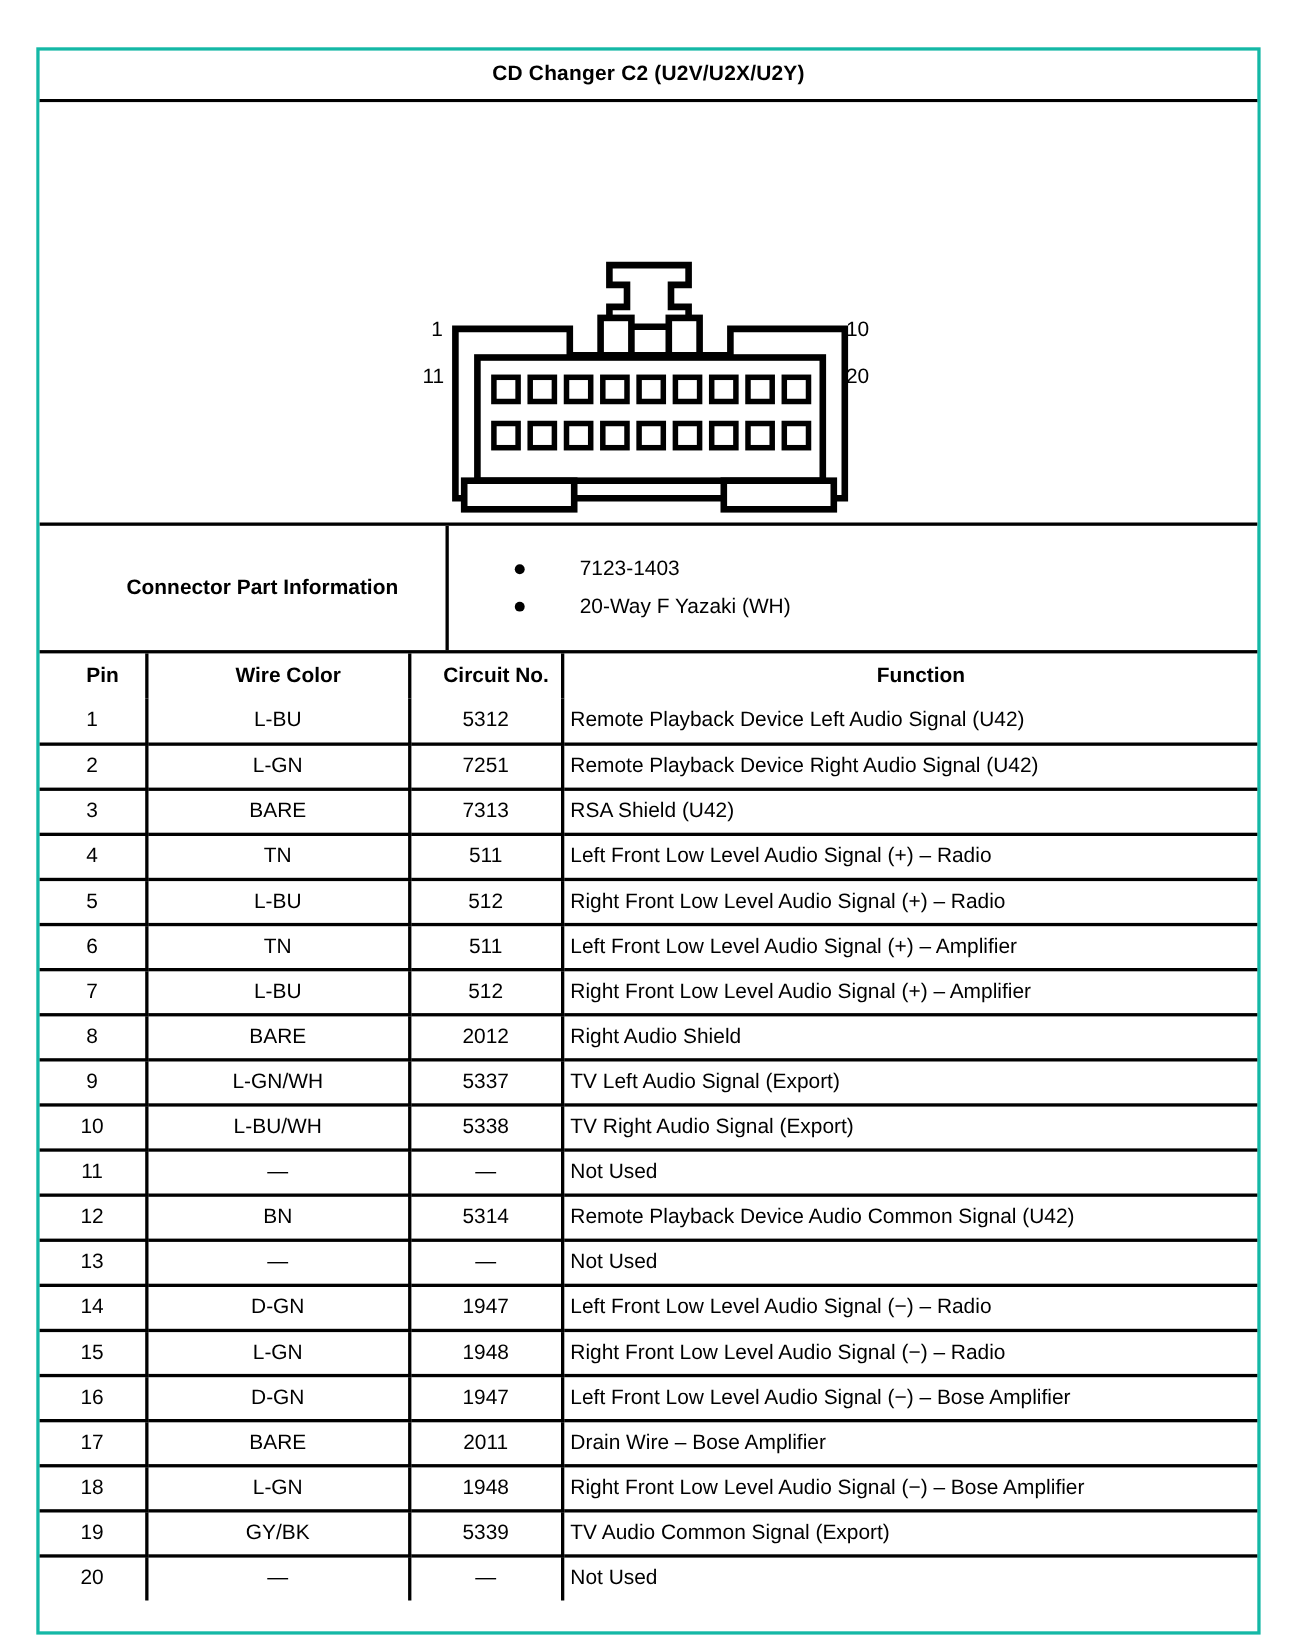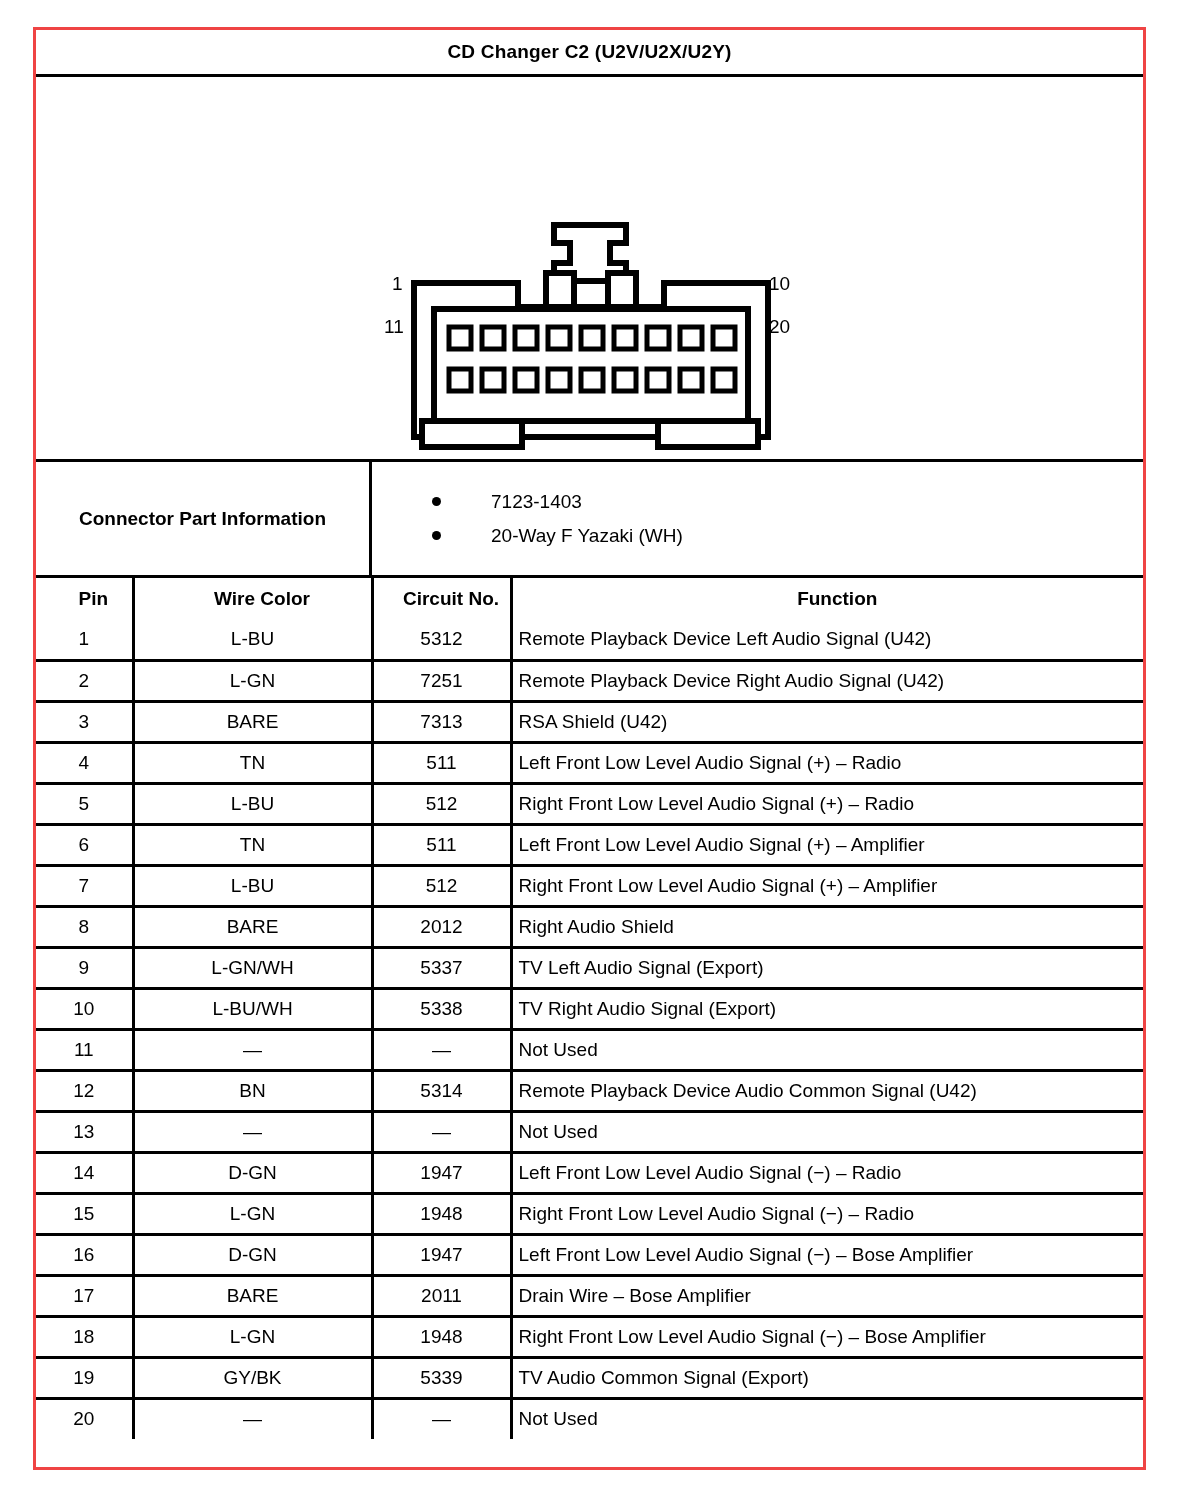--- a/index.html
+++ b/index.html
@@ -16,24 +16,24 @@
   }
   .page {
     position: relative;
     width: 1184px;
     height: 1496px;
     box-sizing: border-box;
   }
   .sheet {
     position: absolute;
     left: 33px;
-    top: 27px;
+    top: 43px;
     width: 1113px;
     height: 1443px;
-    border: 3px solid #ef4444;
+    border: 3px solid #14b8a6;
     box-sizing: border-box;
     display: flex;
     flex-direction: column;
   }
   
   .title-bar {
     height: 44px;
     border-bottom: 3px solid #000;
     display: flex;
     align-items: center;
@@ -64,20 +64,21 @@
   .lbl-1  { left: 356px; top: 196px; }
   .lbl-11 { left: 348px; top: 239px; }
   .lbl-10 { left: 733px; top: 196px; }
   .lbl-20 { left: 733px; top: 239px; }
 
   
   .cpi-row {
     height: 113px;
     border-bottom: 3px solid #000;
     display: flex;
+    padding-left: 36px;
   }
   .cpi-label {
     width: 336px;
     border-right: 3px solid #000;
     display: flex;
     align-items: center;
     justify-content: center;
     font-size: 19px;
     font-weight: bold;
     box-sizing: border-box;

